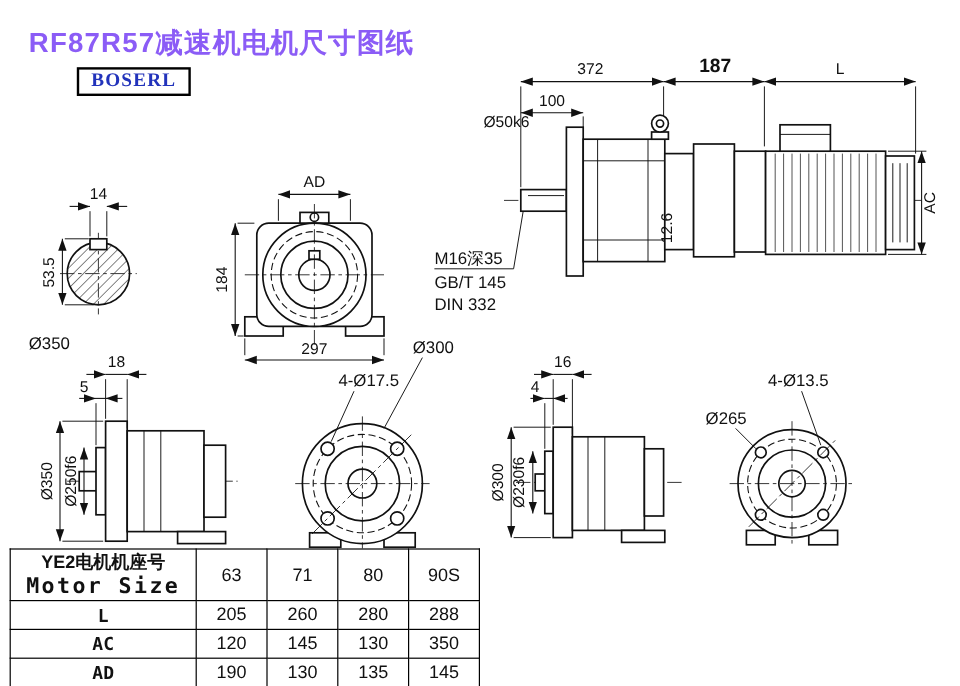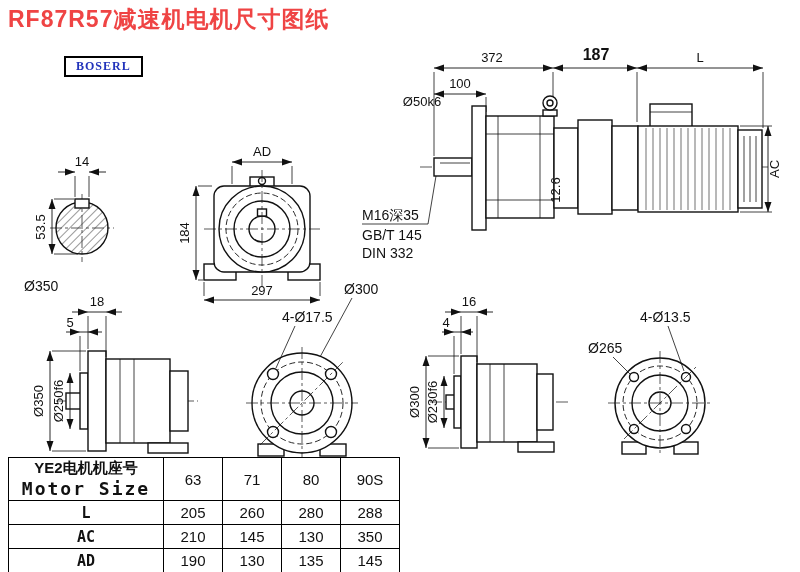--- a/index.html
+++ b/index.html
@@ -1,21 +1,21 @@
 <!DOCTYPE html>
 <html><head>
 <meta charset="utf-8">
 <style>
   html,body { margin:0; padding:0; background:#fff; }
   .page { position:relative; width:800px; height:572px; background:#fff; overflow:hidden;
           font-family:"Liberation Sans", sans-serif; color:#111; }
-  .title { position:absolute; left:8px; top:4px; margin:0; font-size:23px; font-weight:bold;
-           color:#ef4444; letter-spacing:1px; }
+  .title { position:absolute; left:8px; top:4px; margin:16px; font-size:23px; font-weight:bold;
+           color:#8b5cf6; letter-spacing:1px; }
   .logo { position:absolute; left:64px; top:56px; border:2px solid #000; padding:1px 10px;
-          color:#2233bb; font-family:"Liberation Serif", serif; font-weight:bold; font-size:12px;
+          color:#2233bb; font-family:"Liberation Serif", serif; font-weight:bold; font-size:16px;
           letter-spacing:1px; background:#fff; }
   svg.drawing { position:absolute; left:0; top:0; }
   svg text { font-family:"Liberation Sans", sans-serif; fill:#111; }
   .ln   { stroke:#111; stroke-width:1.4; fill:none; }
   .f    { fill:#fff; }
   .thin { stroke:#111; stroke-width:0.8; fill:none; }
   .fin  { stroke:#111; stroke-width:0.6; fill:none; }
   .dim  { stroke:#111; stroke-width:0.9; fill:none; }
   .cl   { stroke:#111; stroke-width:0.7; fill:none; stroke-dasharray:12 3 3 3; }
   .dash { stroke:#111; stroke-width:0.9; fill:none; stroke-dasharray:6 3; }
@@ -279,21 +279,21 @@
       </tr>
       <tr>
         <td class="c0 mono">L</td>
         <td class="cv">205</td>
         <td class="cv">260</td>
         <td class="cv">280</td>
         <td class="cv">288</td>
       </tr>
       <tr>
         <td class="c0 mono">AC</td>
-        <td class="cv">210</td>
+        <td class="cv">120</td>
         <td class="cv">145</td>
         <td class="cv">130</td>
         <td class="cv">350</td>
       </tr>
       <tr>
         <td class="c0 mono">AD</td>
         <td class="cv">190</td>
         <td class="cv">130</td>
         <td class="cv">135</td>
         <td class="cv">145</td>

